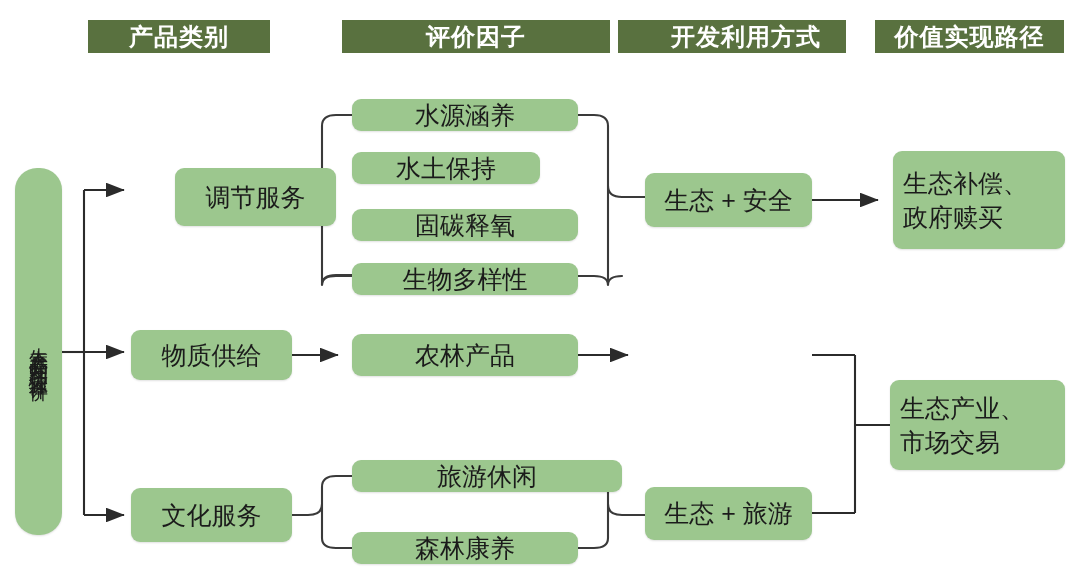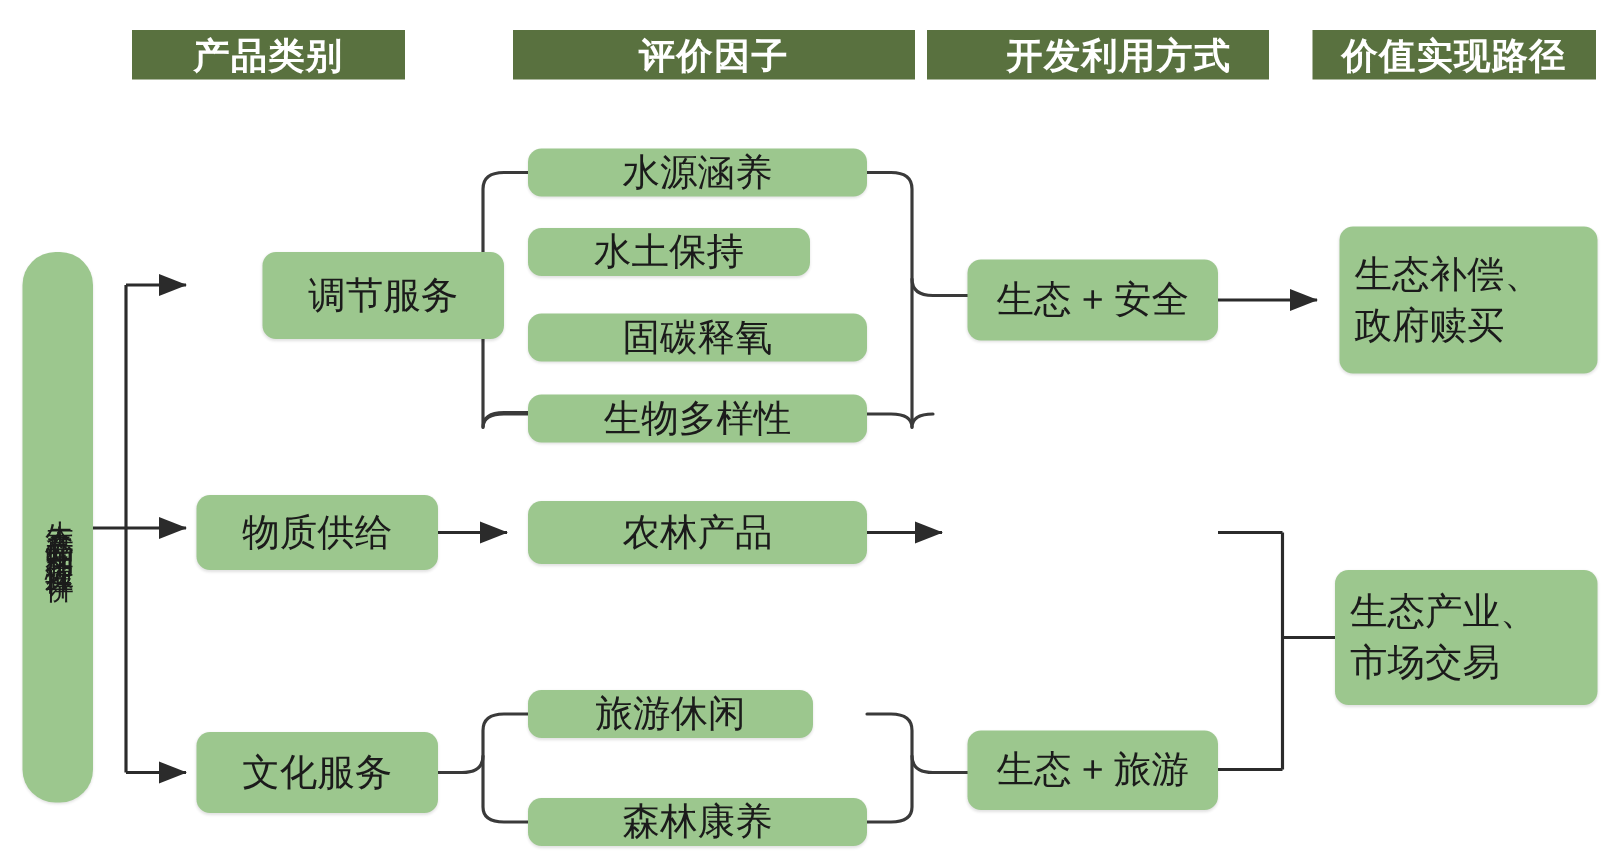--- a/index.html
+++ b/index.html
@@ -134,21 +134,21 @@
 
   <div class="node" style="left:131px; top:168px; width:161px; height:58px;margin-left:44px;">调节服务</div>
   <div class="node" style="left:131px; top:330px; width:161px; height:50px;">物质供给</div>
   <div class="node" style="left:131px; top:488px; width:161px; height:54px;">文化服务</div>
 
   <div class="node" style="left:352px; top:99px; width:226px; height:32px;">水源涵养</div>
   <div class="node" style="left:352px; top:152px; width:188px; height:32px;">水土保持</div>
   <div class="node" style="left:352px; top:209px; width:226px; height:32px;">固碳释氧</div>
   <div class="node" style="left:352px; top:263px; width:226px; height:32px;">生物多样性</div>
   <div class="node" style="left:352px; top:334px; width:226px; height:42px;">农林产品</div>
-  <div class="node" style="left:352px; top:460px; width:190px; height:32px;">旅游休闲</div>
+  <div class="node" style="left:352px; top:460px; width:270px; height:32px;">旅游休闲</div>
   <div class="node" style="left:352px; top:532px; width:226px; height:32px;">森林康养</div>
 
   <div class="node" style="left:645px; top:173px; width:167px; height:54px;">生态 + 安全</div>
   <div class="node" style="left:645px; top:487px; width:167px; height:53px;">生态 + 旅游</div>
 
   <div class="node left-text" style="left:893px; top:151px; width:172px; height:98px;">生态补偿、
 政府赎买</div>
   <div class="node left-text" style="left:890px; top:380px; width:175px; height:90px;">生态产业、
 市场交易</div>
 

